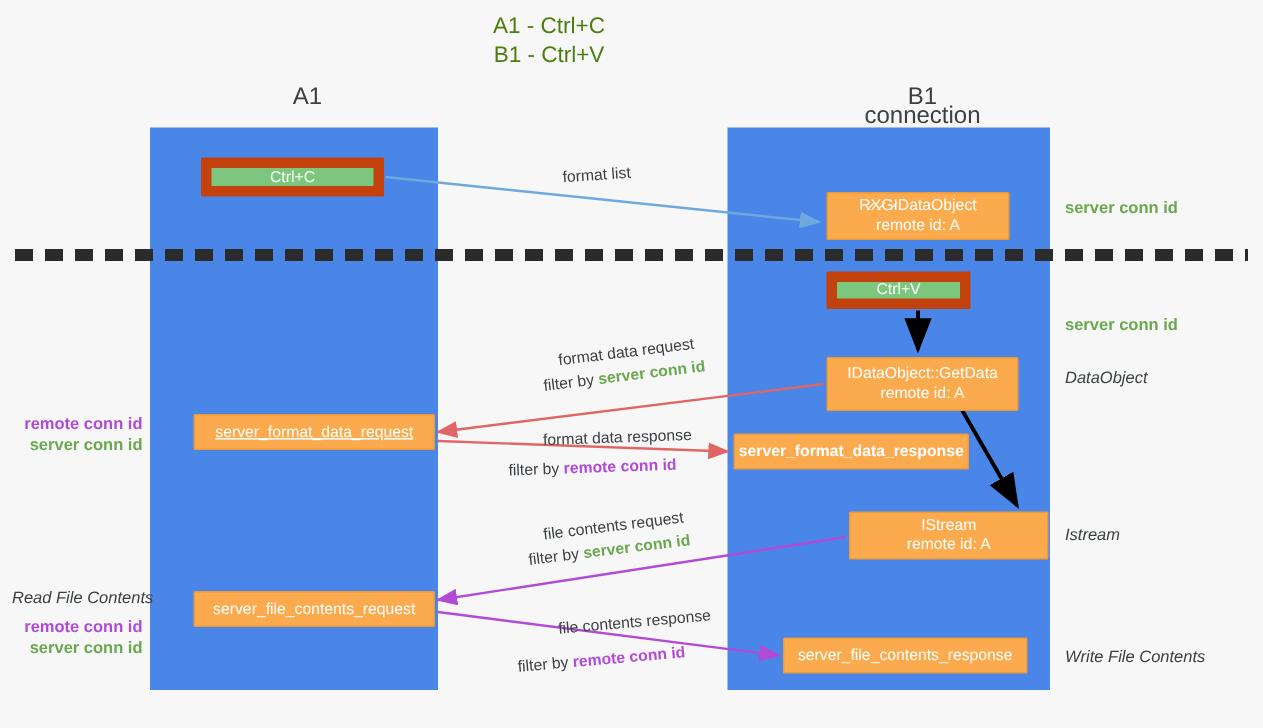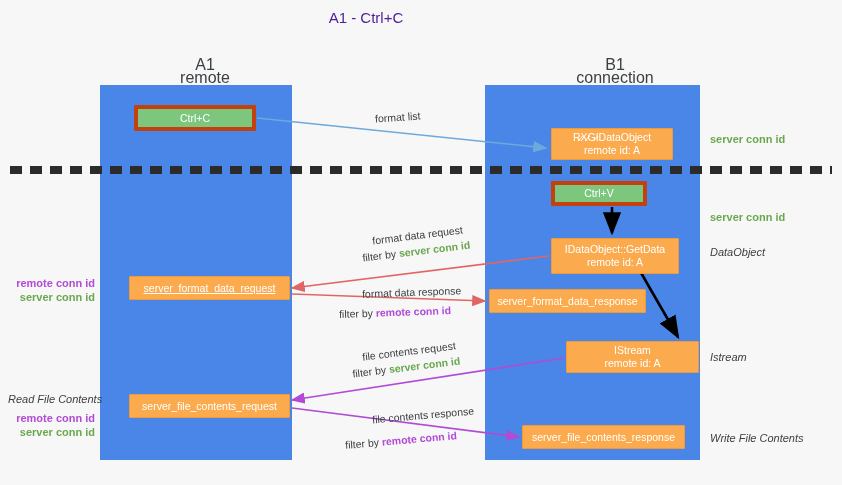--- a/index.html
+++ b/index.html
@@ -12,21 +12,21 @@
     overflow: hidden;
     font-family: "Liberation Sans", sans-serif;
     color: #3c4043;
   }
   .stage { position: absolute; inset: 0; }
 
   
   #title-block {
     position: absolute; left: 0; top: 8px; width: 732px;
     text-align: center;
-    font-size: 15px; line-height: 19px; color: #4c1d95;
+    font-size: 15px; line-height: 19px; color: #4d7c0f;
   }
 
   
   .lane-header {
     position: absolute; text-align: center;
     font-size: 16px; line-height: 13px; color: #3c4043;
   }
   #lane-header-a1 { left: 130px; top: 58px; width: 150px; }
   #lane-header-b1 { left: 540px; top: 58px; width: 150px; }
   .lane-header .sub { display: block; }
@@ -38,31 +38,31 @@
 
   
   .node {
     position: absolute; box-sizing: border-box;
     display: flex; flex-direction: column;
     align-items: center; justify-content: center;
     color: #ffffff; font-size: 10.5px; line-height: 13px;
     text-align: center; border-radius: 1px;
     padding: 2px 4px;
   }
-  .node.green { background: #7dc67d; border: 4px solid #c2410c; }
+  .node.green { background: #7dc67d; border: 7px solid #c2410c; }
   .node.orange { background: #fbab4e; border: 1px solid #f09a37; }
   .node .l2 { display: block; }
 
   #node-ctrl-c      { left: 134px; top: 105px; width: 122px; height: 26px; }
   #node-idataobject { left: 551px; top: 128px; width: 122px; height: 32px; }
   #node-ctrl-v      { left: 551px; top: 181px; width: 96px; height: 25px; }
   #node-getdata     { left: 551px; top: 238px; width: 128px; height: 36px; }
   #node-istream     { left: 566px; top: 341px; width: 133px; height: 32px; }
   #node-sfdreq      { left: 129px; top: 276px; width: 161px; height: 24px; text-decoration: underline; }
-  #node-sfdres      { left: 489px; top: 289px; width: 157px; height: 24px; }
+  #node-sfdres      { left: 489px; top: 289px; width: 157px; height: 24px; font-weight: bold; }
   #node-sfcreq      { left: 129px; top: 394px; width: 161px; height: 24px; }
   #node-sfcres      { left: 522px; top: 425px; width: 163px; height: 24px; }
 
   
   #divider {
     position: absolute; left: 10px; top: 166px; width: 822px; height: 8px;
     background: repeating-linear-gradient(to right,
        #2b2b2b 0px, #2b2b2b 12px, rgba(0,0,0,0) 12px, rgba(0,0,0,0) 20px);
   }
 
@@ -105,25 +105,25 @@
 
   svg#wires { position: absolute; inset: 0; width: 842px; height: 485px; }
 </style>
 </head>
 <body>
 
 <div class="stage">
 
   <div id="title-block">
     <div>A1 - Ctrl+C</div>
+    <div>B1 - Ctrl+V</div>
   </div>
 
   <div class="lane-header" id="lane-header-a1">
     <span>A1</span>
-    <span class="sub">remote</span>
   </div>
   <div class="lane-header" id="lane-header-b1">
     <span>B1</span>
     <span class="sub">connection</span>
   </div>
 
   <div class="lane-body" id="lane-body-a1"></div>
   <div class="lane-body" id="lane-body-b1"></div>
 
   <svg id="wires">

